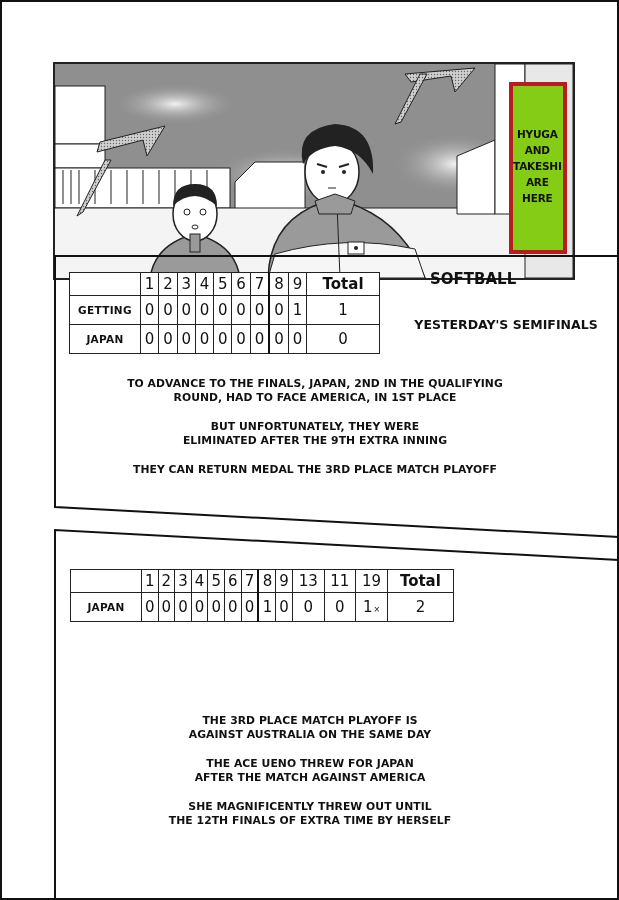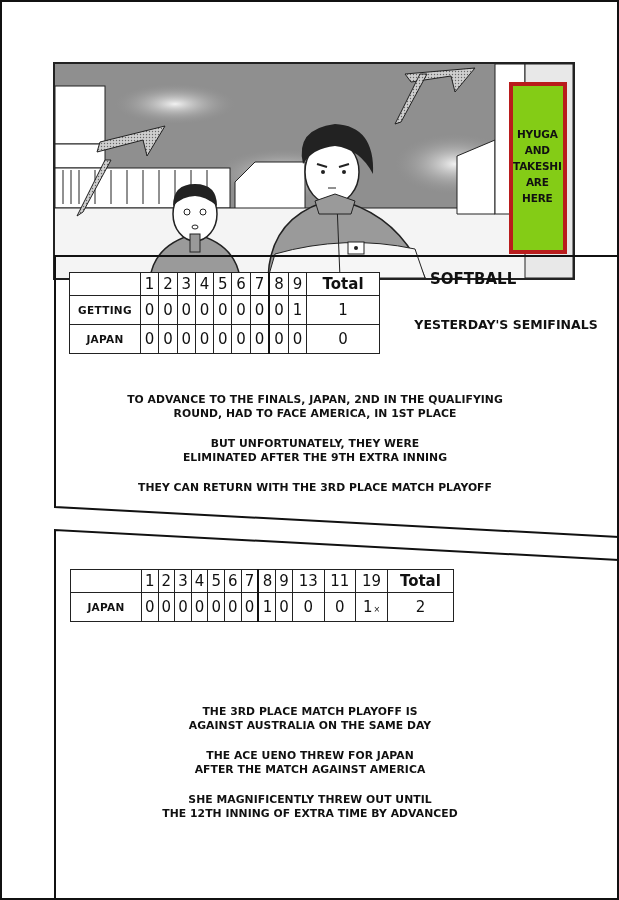--- a/index.html
+++ b/index.html
@@ -54,21 +54,21 @@
       font-weight: bold; font-size: 15px;
     }
     .title-sub {
       position: absolute; left: 388px; top: 317px; width: 236px; text-align: center;
       font-weight: bold; font-size: 12.5px;
     }
     .para-block {
       position: absolute; text-align: center; font-weight: bold; font-size: 10.8px;
       line-height: 14px; letter-spacing: 0.05px;
     }
-    .para-block p { margin: 16px 0 15px 0; white-space: pre-line; }
+    .para-block p { margin: 0 0 15px 0; white-space: pre-line; }
   </style>
 </head>
 <body>
 
 <div class="page-frame"></div>
 
 <div class="panel-art">
   <svg width="518" height="214" viewBox="0 0 518 214">
     <defs>
       <radialGradient id="cloud" cx="50%" cy="50%" r="50%">
@@ -208,21 +208,21 @@
   </table>
 
 <div class="title-main">SOFTBALL</div>
 <div class="title-sub">YESTERDAY'S SEMIFINALS</div>
 
 <div class="para-block" style="left:70px; top:377px; width:490px;">
   <p>TO ADVANCE TO THE FINALS, JAPAN, 2ND IN THE QUALIFYING
 ROUND, HAD TO FACE AMERICA, IN 1ST PLACE</p>
   <p>BUT UNFORTUNATELY, THEY WERE
 ELIMINATED AFTER THE 9TH EXTRA INNING</p>
-  <p>THEY CAN RETURN WITH THE 3RD PLACE MATCH PLAYOFF</p>
+  <p>THEY CAN RETURN MEDAL THE 3RD PLACE MATCH PLAYOFF</p>
 </div>
 
 <table class="score" style="left:70px; top:569px; width:384px;">
   <tbody>
       <tr class="hdr">
     <td style="width:70px;"></td>
     <td>1</td>
     <td>2</td>
     <td>3</td>
     <td>4</td>
@@ -248,20 +248,20 @@
     <td class="sep-left">1</td>
     <td>0</td>
     <td>0</td>
     <td>0</td>
     <td><span>1</span><span class="x-mark">×</span></td>
     <td>2</td>
   </tr>
 </tbody>
   </table>
 
-<div class="para-block" style="left:100px; top:689px; width:420px;">
+<div class="para-block" style="left:100px; top:714px; width:420px;">
   <p>THE 3RD PLACE MATCH PLAYOFF IS
 AGAINST AUSTRALIA ON THE SAME DAY</p>
   <p>THE ACE UENO THREW FOR JAPAN
 AFTER THE MATCH AGAINST AMERICA</p>
   <p>SHE MAGNIFICENTLY THREW OUT UNTIL
-THE 12TH INNING OF EXTRA TIME BY ADVANCED</p>
+THE 12TH FINALS OF EXTRA TIME BY HERSELF</p>
 </div>
 
 </body></html>

